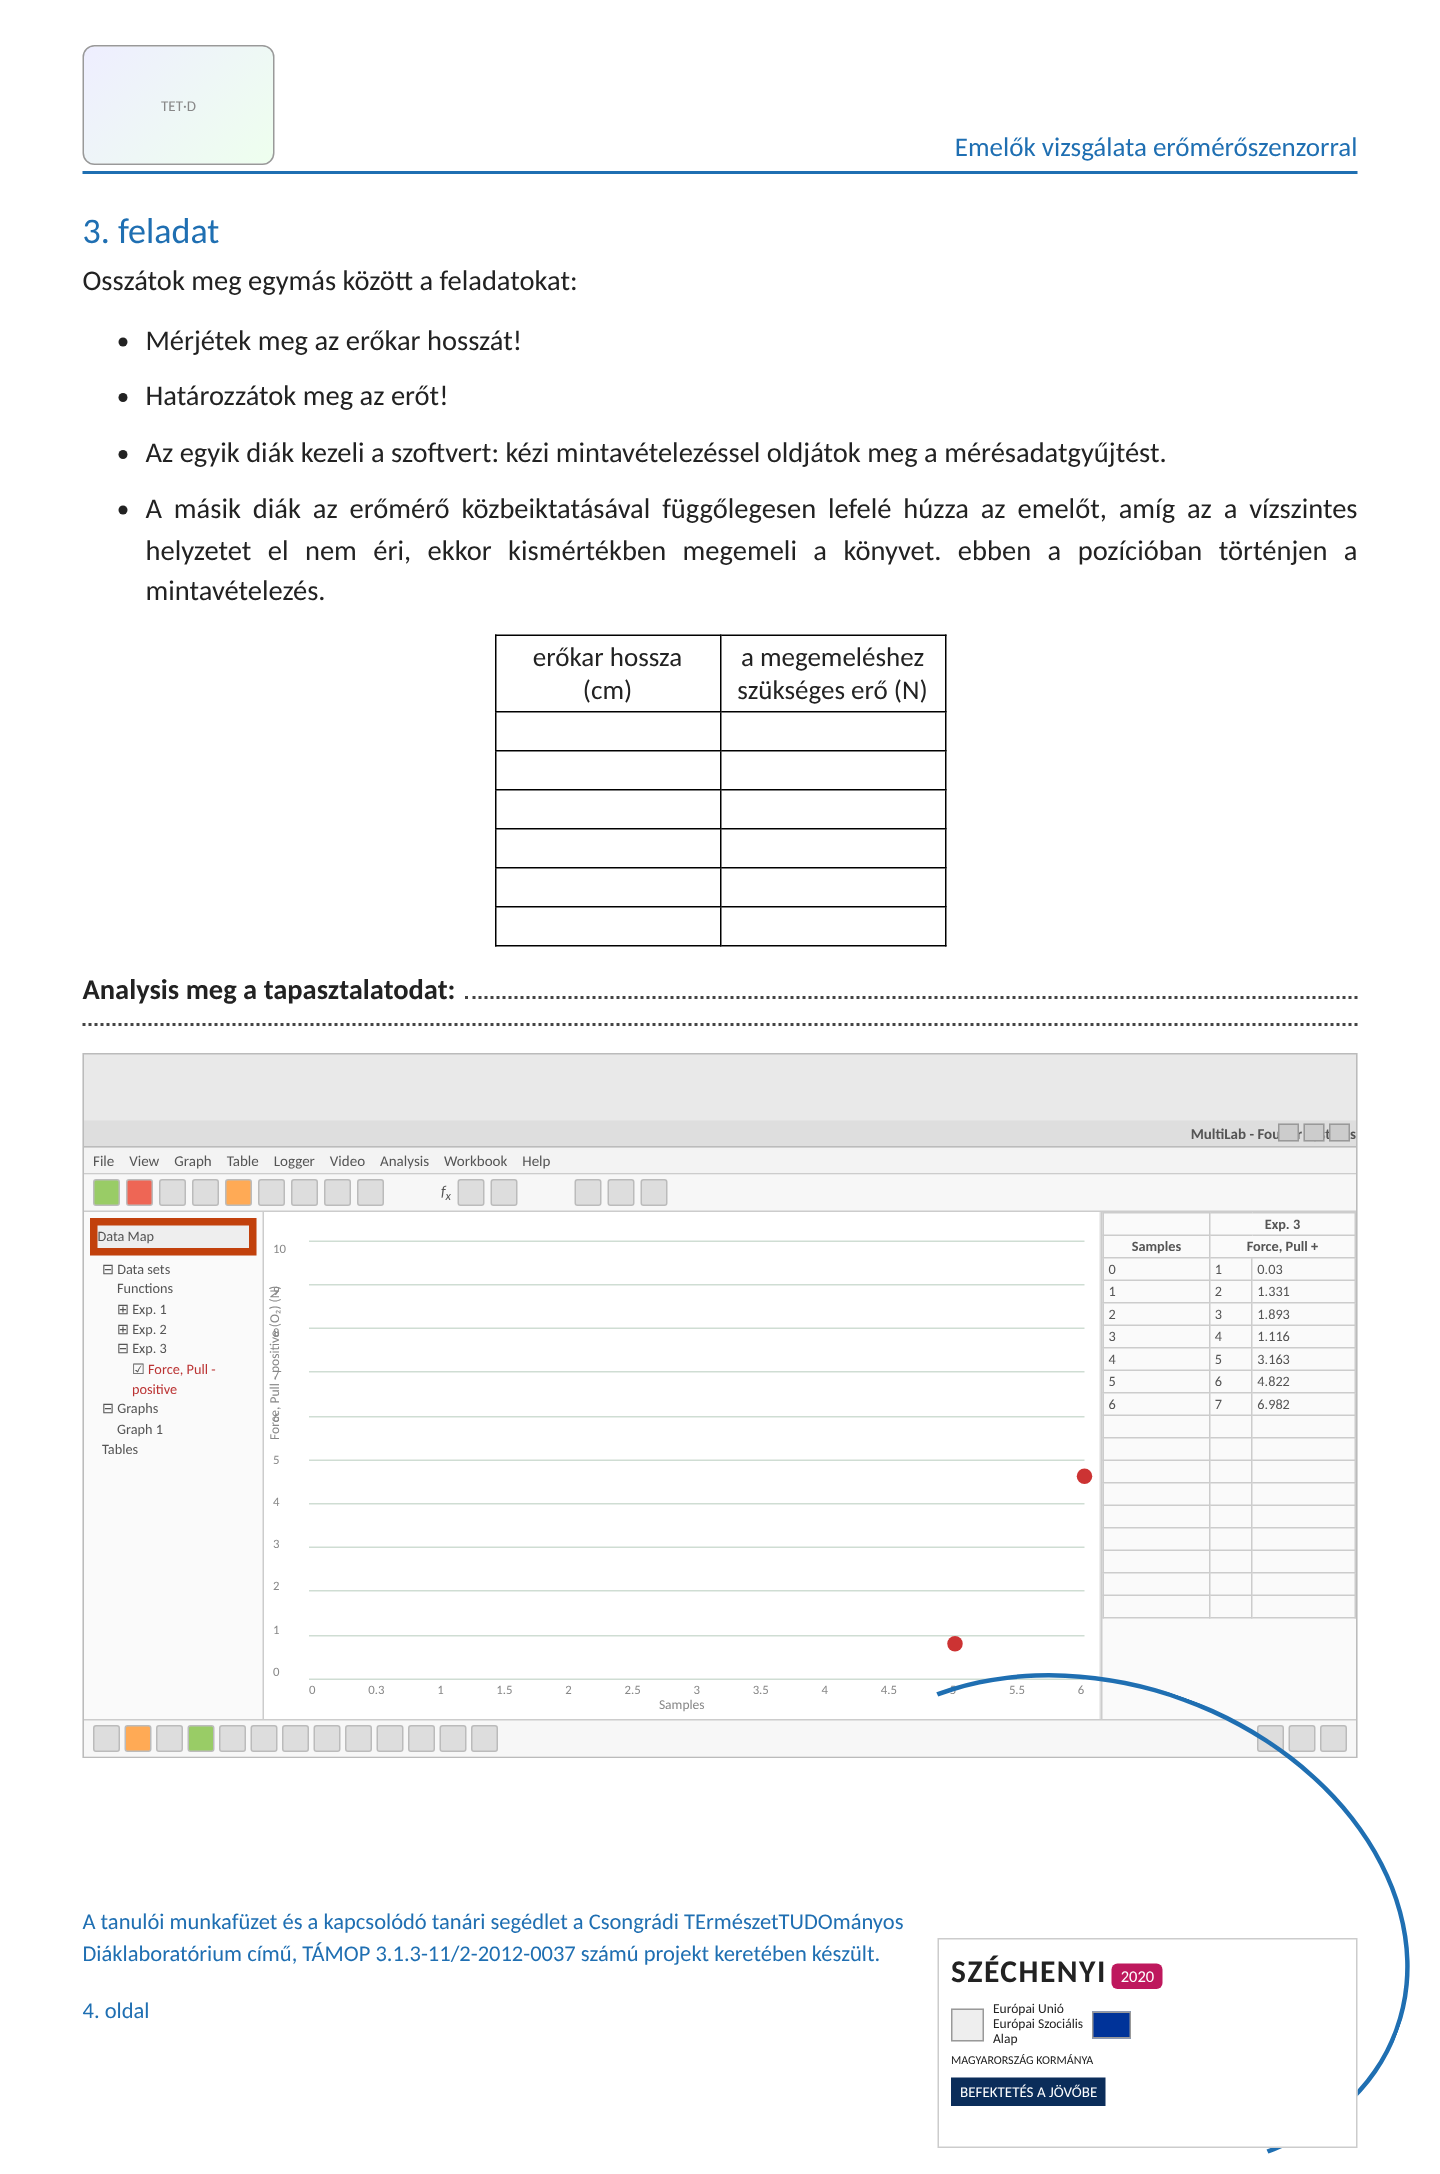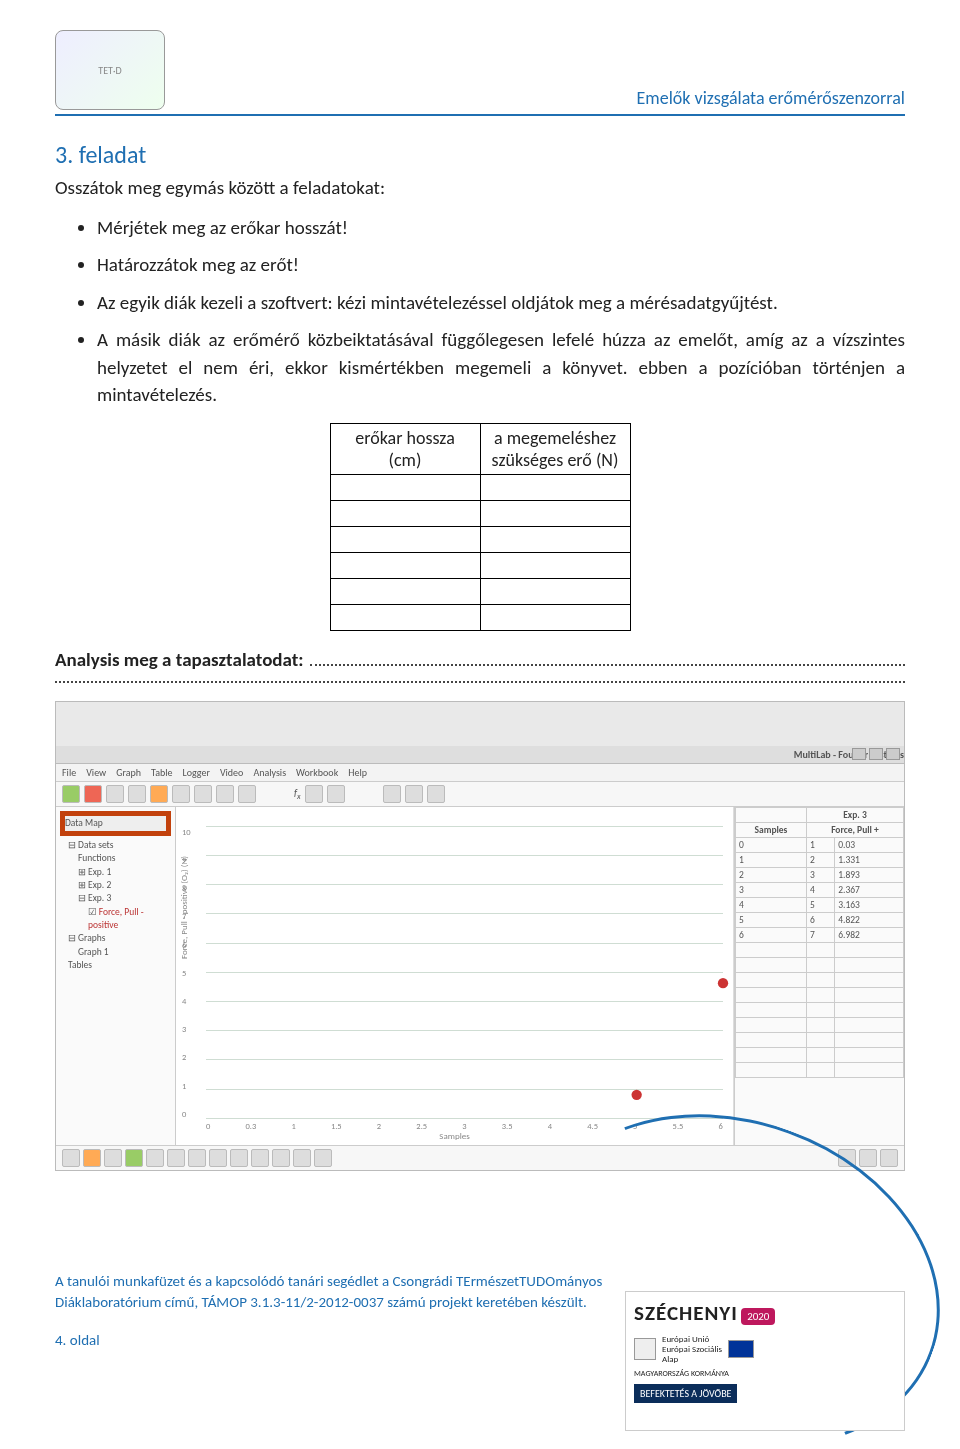--- a/index.html
+++ b/index.html
@@ -7,21 +7,21 @@
     margin: 0;
     font-family: Calibri, "Segoe UI", Arial, sans-serif;
     color: #222;
     background: #fff;
     width: 960px;
     padding: 30px 55px 20px 55px;
     position: relative;
   }
   .header-row { display:flex; align-items:flex-end; gap:20px; border-bottom:2px solid #1f6fb2; padding-bottom:4px; margin-bottom:24px; }
   .logo {
-    width:110px; height:80px; flex:0 0 auto;
+    width:128px; height:80px; flex:0 0 auto;
     border:1px solid #999; border-radius:8px;
     display:flex; align-items:center; justify-content:center;
     font-size:10px; color:#888; background:linear-gradient(135deg,#eef,#efe);
   }
   .header-text { flex:1; text-align:right; font-size:18px; color:#1f6fb2; line-height:1.35; }
   .header-sub { color:#1f6fb2; }
   h2.section { color:#1f6fb2; font-size:24px; font-weight:normal; margin:22px 0 6px 0; }
   .body-text { font-size:19px; text-align:justify; line-height:1.4; margin:6px 0 12px 0; }
   ul.bullets { list-style:disc; padding-left:42px; margin:0 0 14px 0; }
   ul.bullets li { font-size:19px; line-height:1.45; margin:10px 0; text-align:justify; }
@@ -275,21 +275,21 @@
               <td>1.331</td>
             </tr>
         <tr>
               <td>2</td>
               <td>3</td>
               <td>1.893</td>
             </tr>
         <tr>
               <td>3</td>
               <td>4</td>
-              <td>2.367</td>
+              <td>1.116</td>
             </tr>
         <tr>
               <td>4</td>
               <td>5</td>
               <td>3.163</td>
             </tr>
         <tr>
               <td>5</td>
               <td>6</td>
               <td>4.822</td>

